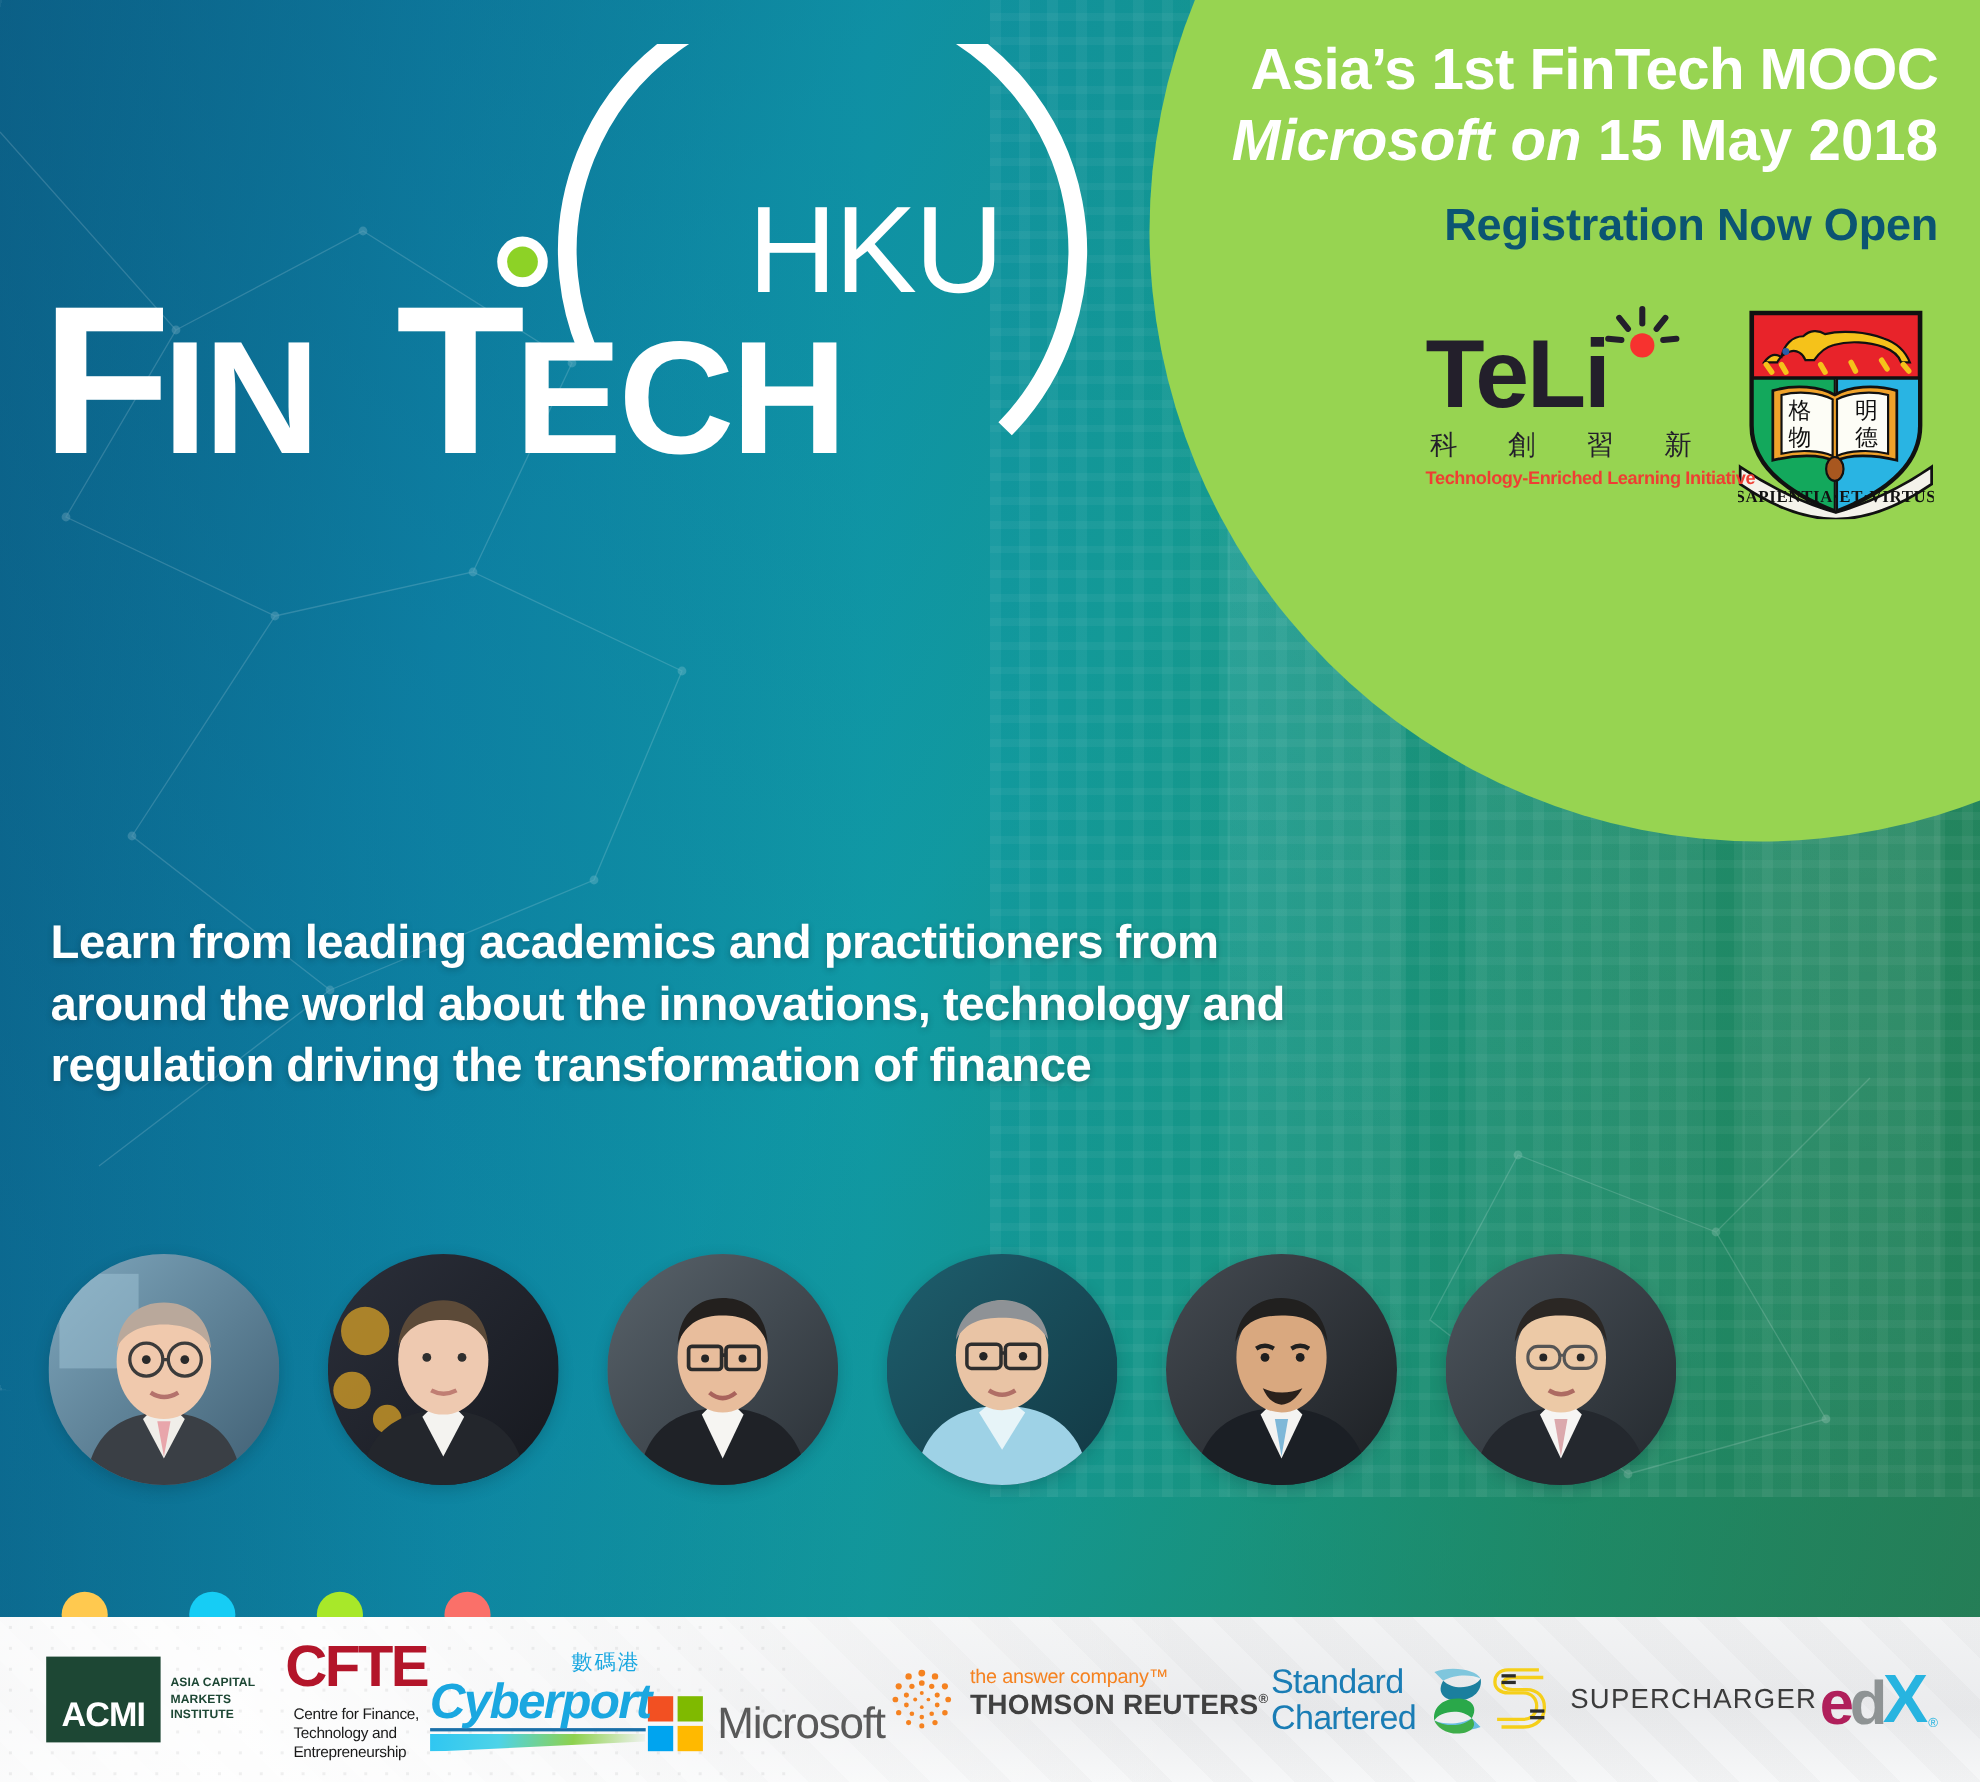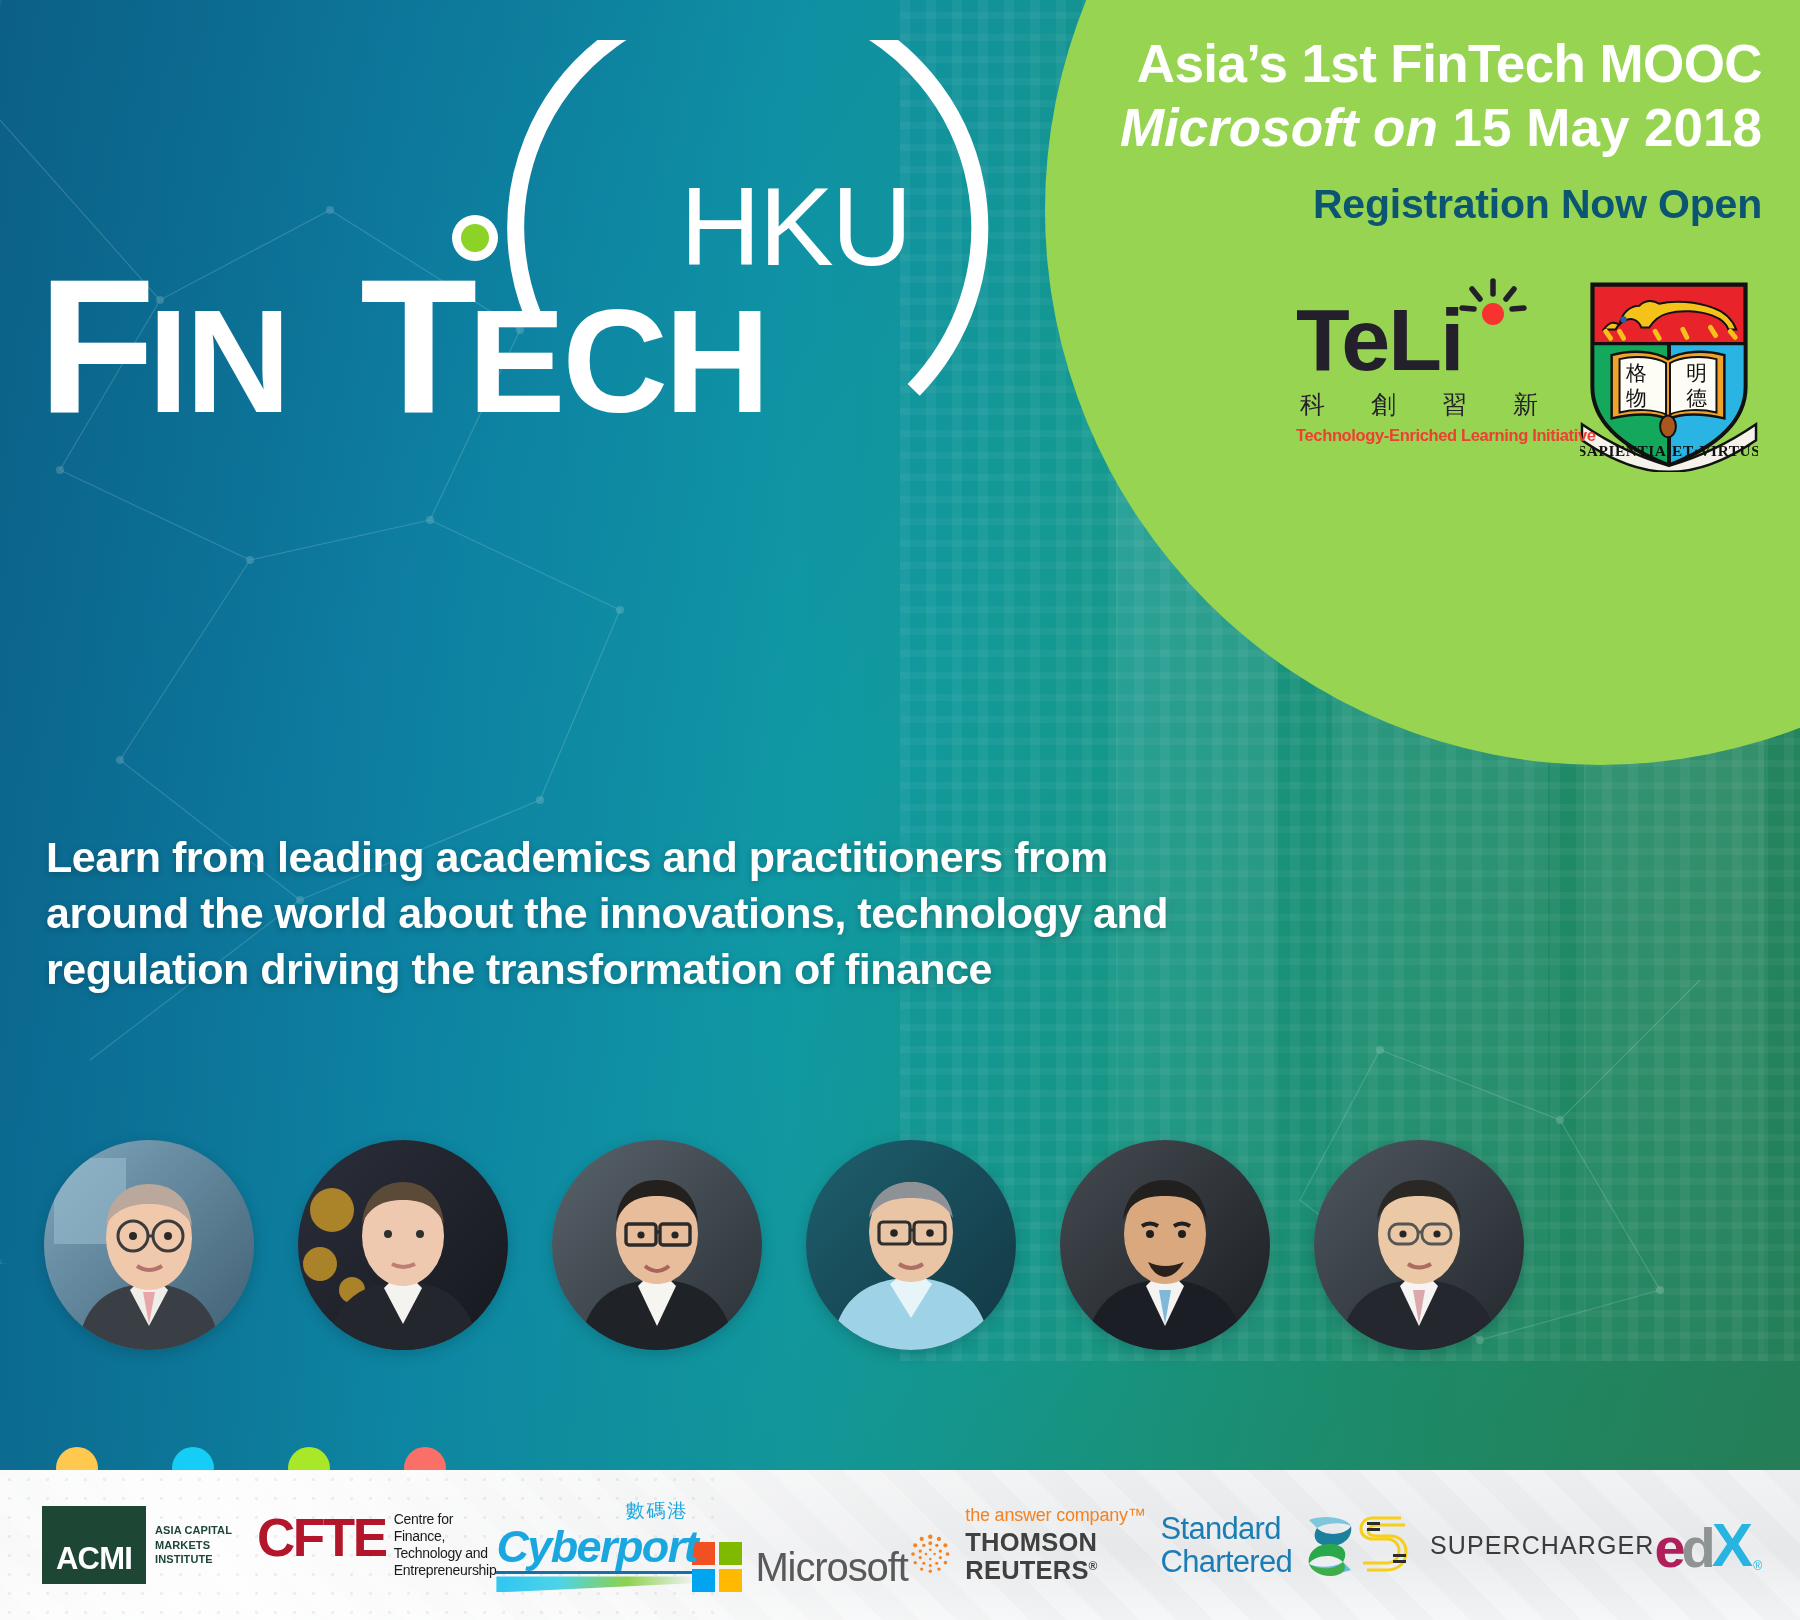--- a/index.html
+++ b/index.html
@@ -162,21 +162,21 @@
     display:flex; align-items:flex-end; justify-content:center;
     padding-bottom:7px;
   }
   .acmi-box span { font-size:31px; font-weight:bold; letter-spacing:-.8px; }
   .acmi-sub {
     font-size:11px; font-weight:bold; color:#1d4734; line-height:1.35;
     letter-spacing:.1px; width:96px;
   }
 
   
-  .cfte { display:flex; align-items:flex-start; gap:8px; margin-left:6px; }
+  .cfte { display:flex; align-items:center; gap:8px; margin-left:6px;flex-direction:column; }
   .cfte-mark {
     font-size:53px; font-weight:bold; color:#b3152a;
     letter-spacing:-2.4px; line-height:1;
   }
   .cfte-txt {
     font-size:14px; color:#1a1a1a; line-height:1.22; letter-spacing:-.3px;
   }
 
   
   .cyberport { position:relative; width:196px; }
@@ -198,21 +198,21 @@
   
   .ms { display:flex; align-items:center; gap:13px;margin-top:44px; }
   .ms-squares {
     width:50px; height:50px;
     display:grid; grid-template-columns:1fr 1fr; grid-template-rows:1fr 1fr; gap:4px;
   }
   .ms-squares i { display:block; }
   .ms-name { font-size:40px; color:#595959; letter-spacing:-1.1px; }
 
   
-  .tr { display:flex; align-items:flex-end; gap:13px; }
+  .tr { display:flex; align-items:flex-start; gap:13px; }
   .tr-mark { width:62px; height:62px; }
   .tr-txt { line-height:1.12; }
   .tr-tag { font-size:18px; color:#f58220; letter-spacing:-.2px; }
   .tr-name {
     font-size:25.5px; font-weight:bold; color:#404040;
     letter-spacing:.2px; margin-top:2px;
   }
   .tr-name sup { font-size:12px; vertical-align:super; }
 
   

